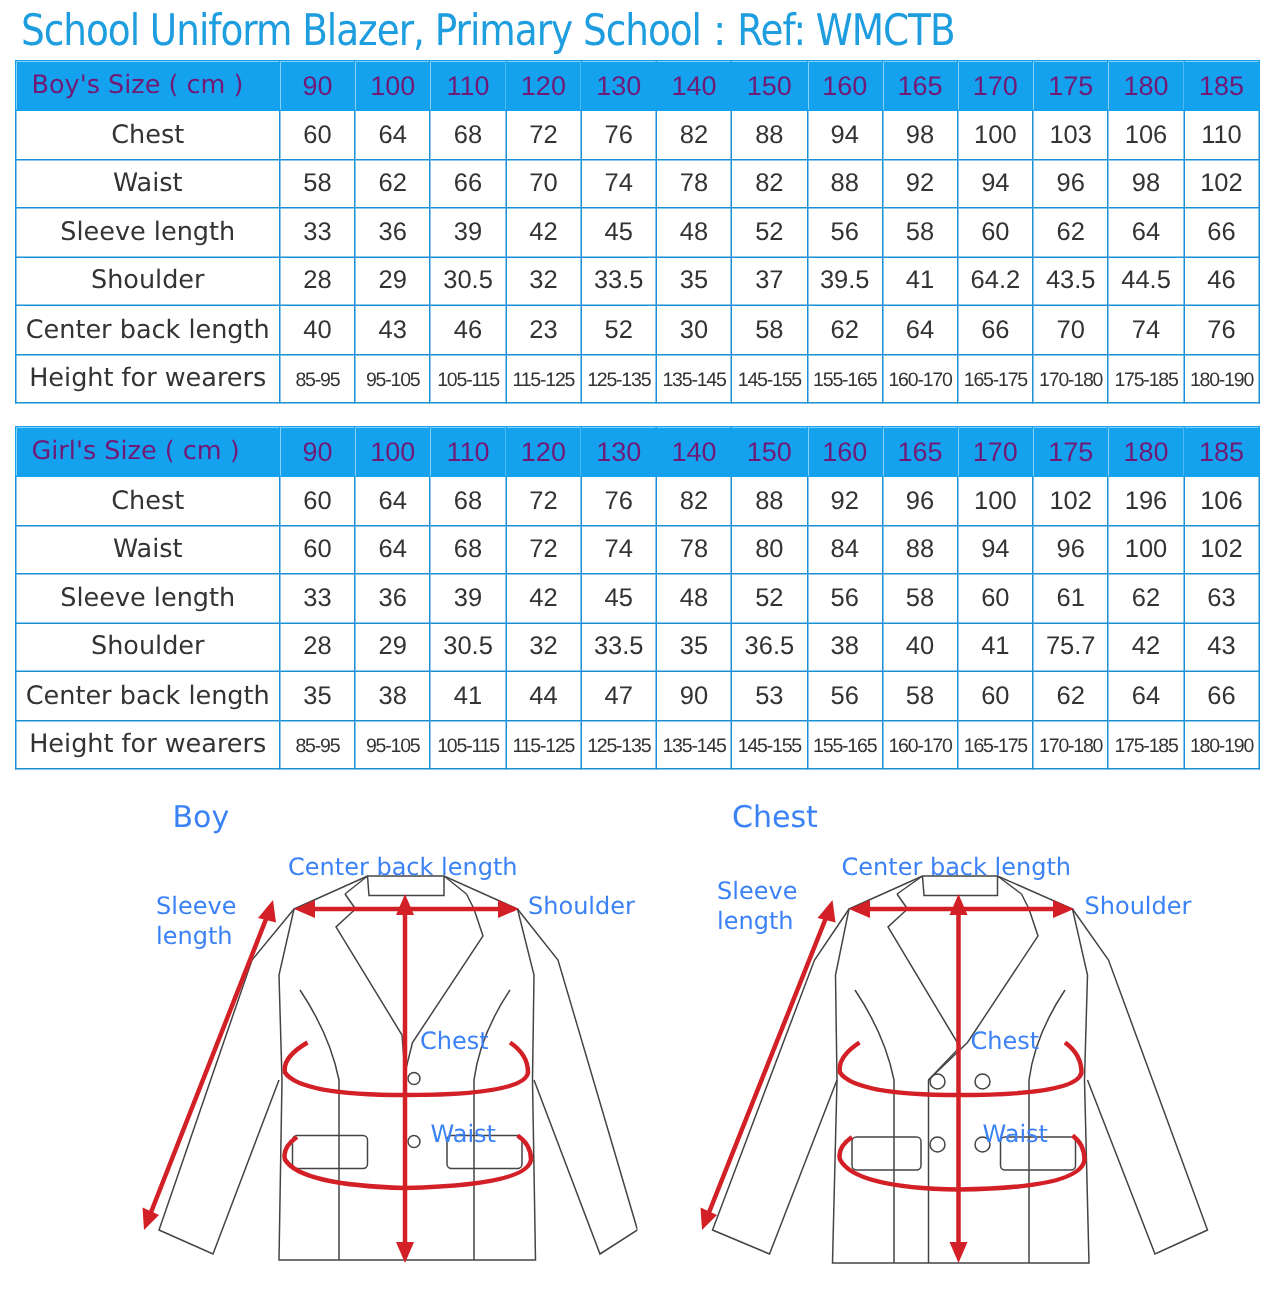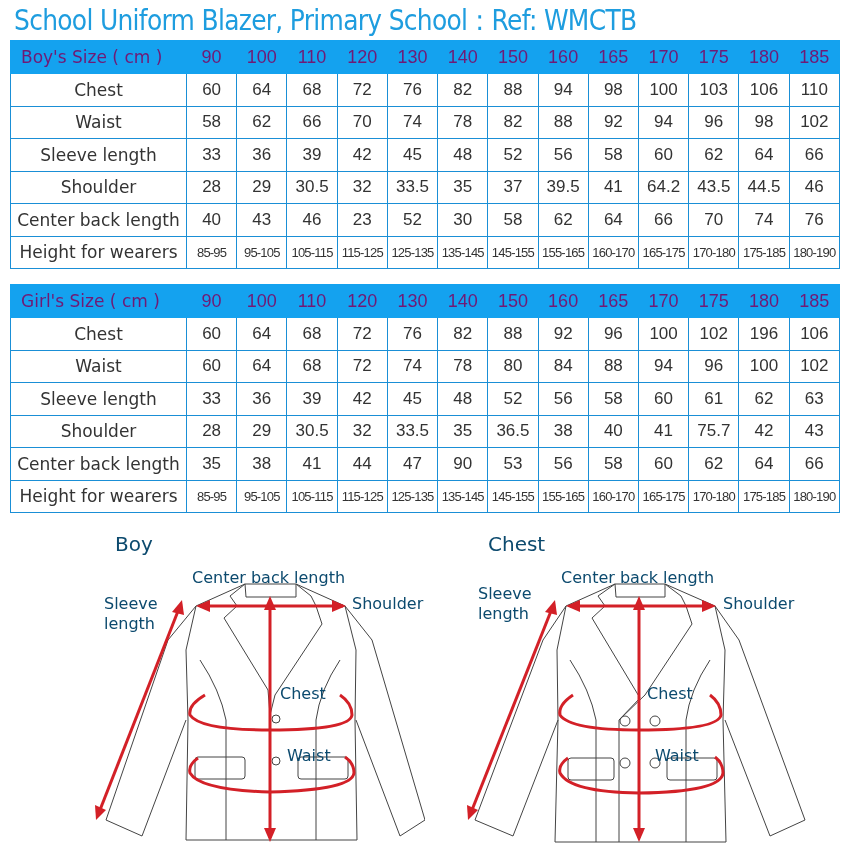--- a/index.html
+++ b/index.html
@@ -8,21 +8,21 @@
   table.size{position:absolute;left:10px;border-collapse:collapse;table-layout:fixed;width:830px;}
   table.size th,table.size td{border:1.5px solid #1a8fd6;text-align:center;padding:0;overflow:hidden;white-space:nowrap;}
   table.size thead th{background:#14a2ef;color:#701a75;font-weight:normal;height:32px;font-size:18px;border-color:#14a2ef;}
   table.size thead th.lbl{font-family:"DejaVu Sans",sans-serif;font-size:17px;text-align:left;padding-left:10px;}
   table.size td{height:31.5px;font-size:17px;color:#333;}
   table.size td.lbl{font-family:"DejaVu Sans",sans-serif;font-size:17px;color:#333;}
   table.size tr.h td{font-size:13px;letter-spacing:-0.8px;margin-top:44px;}
   table.size tr.h td.lbl{font-size:17px;letter-spacing:0;}
   col.c0{width:176px;}
   .diag{position:absolute;top:520px;width:425px;height:344px;}
-  .dlabel{position:absolute;color:#0c4a6e;font-family:"DejaVu Sans",sans-serif;white-space:nowrap;}
+  .dlabel{position:absolute;color:#3b82f6;font-family:"DejaVu Sans",sans-serif;white-space:nowrap;}
   .gname{font-size:20px;}
   .mlabel{font-size:16px;}
 </style>
 </head>
 <body>
 
 <div class="title">School Uniform Blazer, Primary School：Ref: WMCTB</div>
 
 <table class="size" id="boys-table" style="top:40px;">
     <colgroup>

